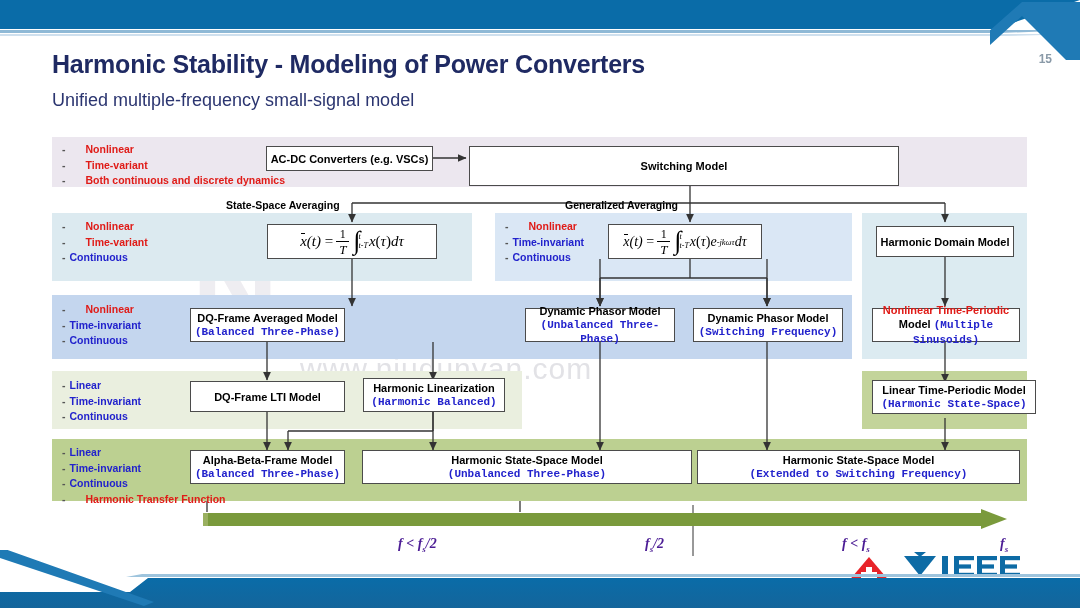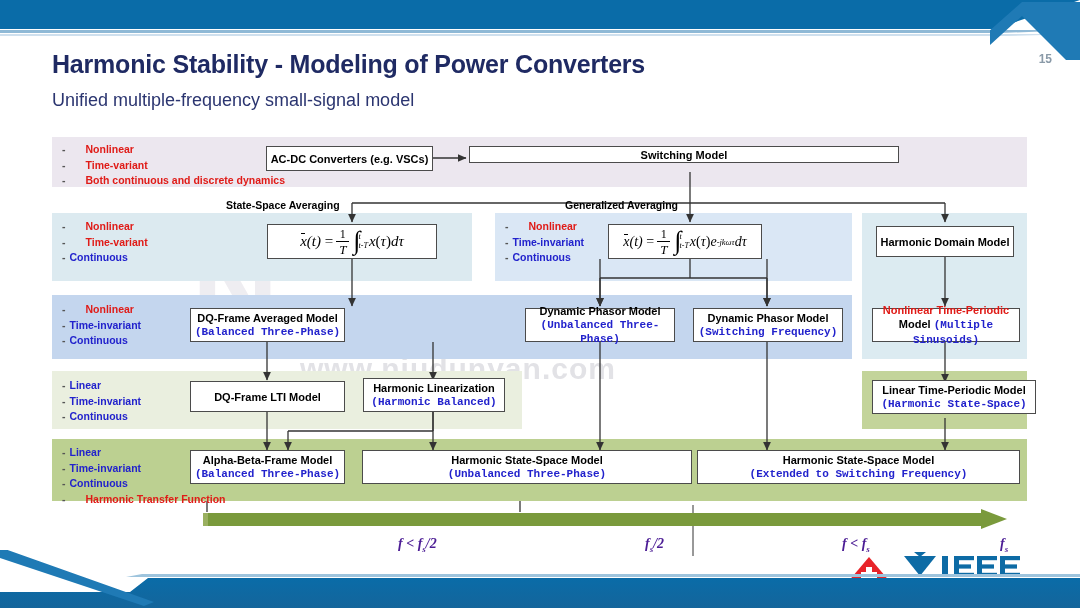--- a/index.html
+++ b/index.html
@@ -152,21 +152,21 @@
   }
   .freq-label {
     position:absolute; font-family:"Liberation Serif", serif; font-style:italic;
     font-weight:bold; font-size:14px; color:#4c1d95; white-space:nowrap;
   }
   .freq-label sub { font-size:9px; font-style:italic; }
 
   
   .watermark {
     position:absolute; left:300px; top:352px;
-    font-size:30px; color:#e2e2e6; font-weight:bold; letter-spacing:1px;
+    font-size:30px; color:#e2e2e6; font-weight:normal; letter-spacing:1px;
     user-select:none;
   }
   .wm-logo {
     position:absolute; left:150px; top:215px; width:170px; height:140px;
     color:#eceaef; font-size:120px; font-weight:bold; line-height:140px;
     text-align:center; user-select:none; opacity:.85;
   }
 
   
   .logo-ieee { position:absolute; left:902px; top:552px; width:118px; height:30px; }
@@ -266,21 +266,21 @@
   <div class="bullets" style="left:62px; top:142px;">
     <div><span class="dash">-</span><span class="red">Nonlinear</span></div>
     <div><span class="dash">-</span><span class="red">Time-variant</span></div>
     <div><span class="dash">-</span><span class="red">Both continuous and discrete dynamics</span></div>
   </div>
 
   <div class="nbox" style="left:266px; top:146px; width:167px; height:25px;">
     <span class="l1">AC-DC Converters (e.g. VSCs)</span>
   </div>
 
-  <div class="nbox" style="left:469px; top:146px; width:430px; height:17px;">
+  <div class="nbox" style="left:469px; top:146px; width:430px; height:40px;">
     <span class="l1">Switching Model</span>
   </div>
 
   <div class="flowlabel" style="left:226px; top:199px;">State-Space Averaging</div>
   <div class="flowlabel" style="left:565px; top:199px;">Generalized Averaging</div>
 
   <div class="bullets" style="left:62px; top:219px;">
     <div><span class="dash">-</span><span class="red">Nonlinear</span></div>
     <div><span class="dash">-</span><span class="red">Time-variant</span></div>
     <div><span class="dash">-</span><span class="blue-t">Continuous</span></div>

